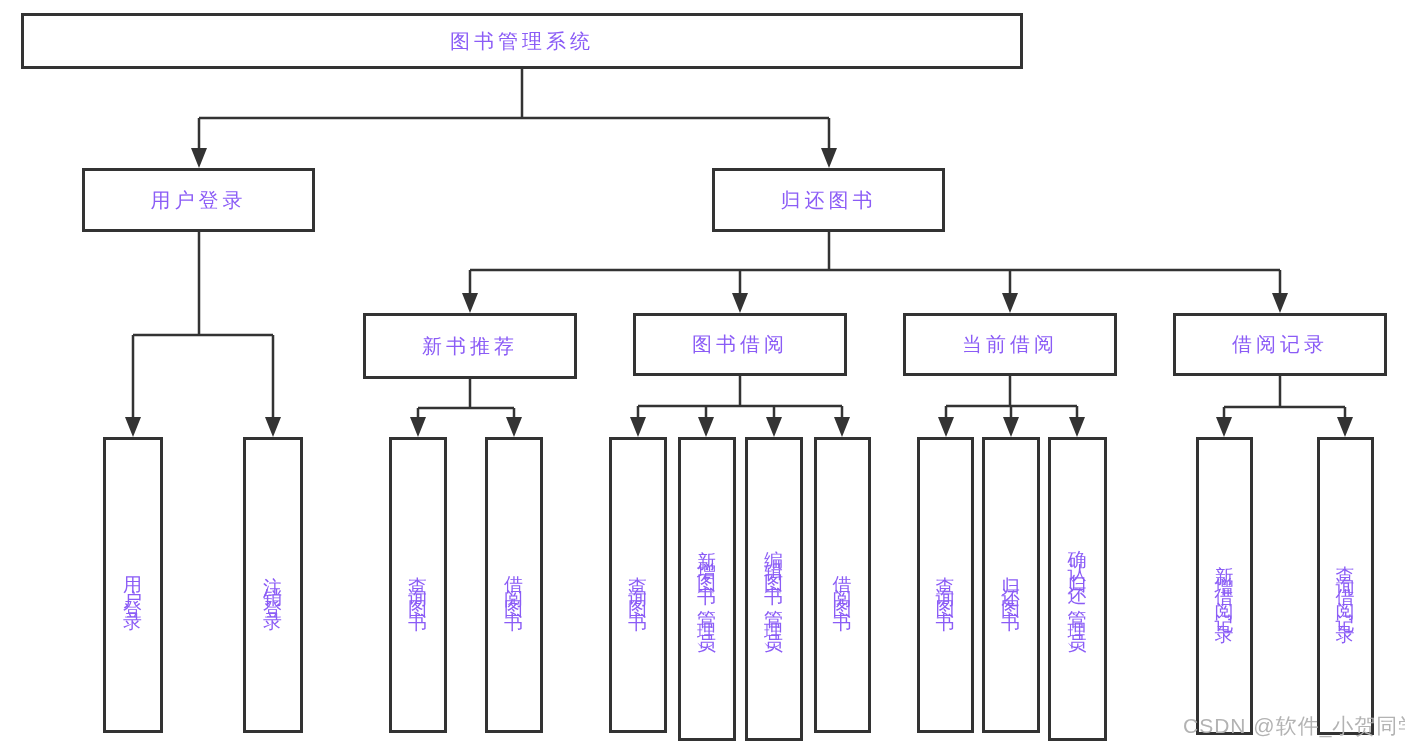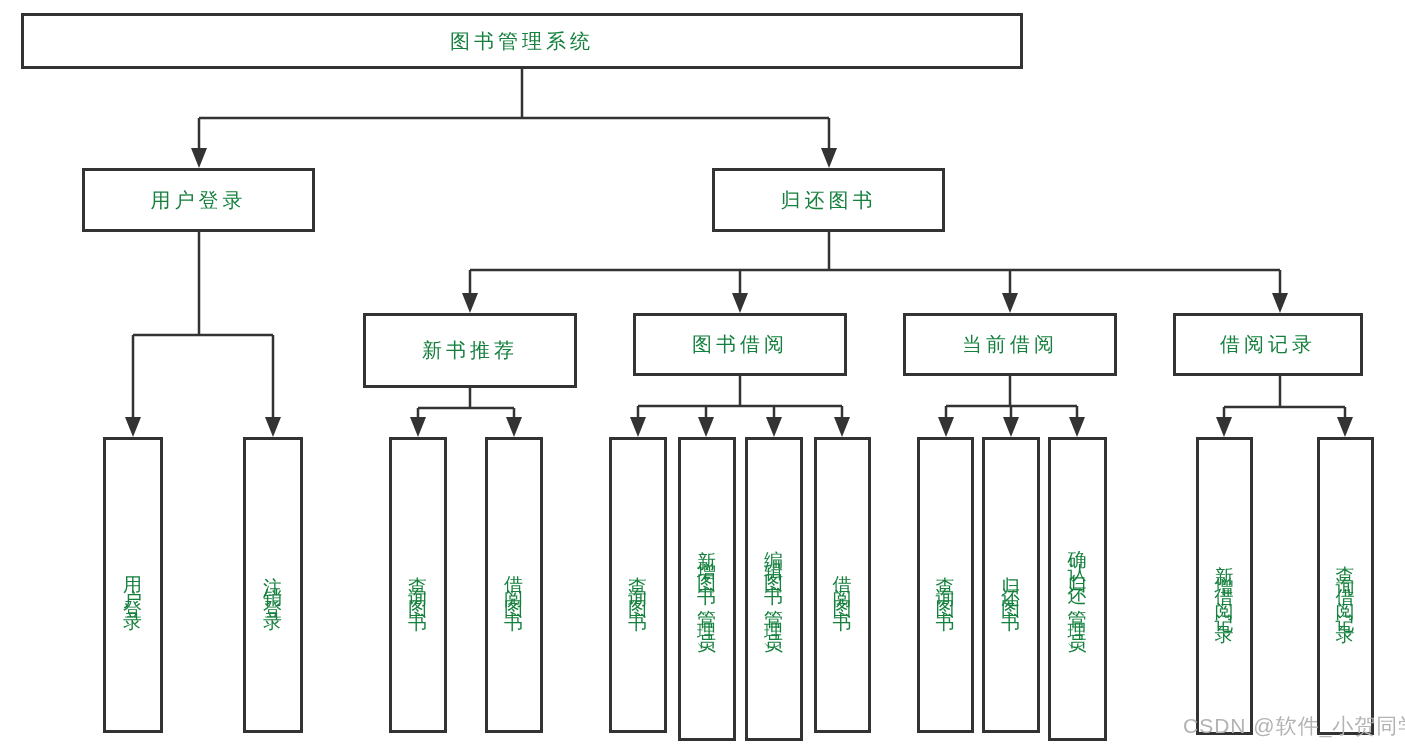--- a/index.html
+++ b/index.html
@@ -20,21 +20,21 @@
   .connectors .stems { fill: none; stroke: #333333; stroke-width: 2.5; }
   .connectors .heads { fill: #333333; stroke: none; }
   .node {
     position: absolute;
     box-sizing: border-box;
     border: 3px solid #333333;
     background: #ffffff;
     display: flex;
     align-items: center;
     justify-content: center;
-    color: #15803d;
+    color: #8b5cf6;
     z-index: 2;
   }
   .node.h .lbl {
     font-size: 20px;
     letter-spacing: 4px;
     white-space: nowrap;
   }
   .node.v .lbl {
     writing-mode: vertical-rl;
     text-orientation: mixed;
@@ -84,30 +84,30 @@
     <span class="lbl">图书管理系统</span>
   </div>
 
   <div class="node h" style="left:82px;top:168px;width:233px;height:64px">
     <span class="lbl">用户登录</span>
   </div>
   <div class="node h" style="left:712px;top:168px;width:233px;height:64px">
     <span class="lbl">归还图书</span>
   </div>
 
-  <div class="node h" style="left:363px;top:313px;width:214px;height:75px">
+  <div class="node h" style="left:363px;top:313px;width:214px;height:66px">
     <span class="lbl">新书推荐</span>
   </div>
   <div class="node h" style="left:903px;top:313px;width:214px;height:63px">
     <span class="lbl">当前借阅</span>
   </div>
   <div class="node h" style="left:633px;top:313px;width:214px;height:63px">
     <span class="lbl">图书借阅</span>
   </div>
-  <div class="node h" style="left:1173px;top:313px;width:190px;height:63px">
+  <div class="node h" style="left:1173px;top:313px;width:214px;height:63px">
     <span class="lbl">借阅记录</span>
   </div>
 
   <div class="node v" style="left:103px;top:437px;width:60px;height:296px">
     <span class="lbl">用户登录</span>
   </div>
   <div class="node v" style="left:243px;top:437px;width:60px;height:296px">
     <span class="lbl">注销登录</span>
   </div>
 

